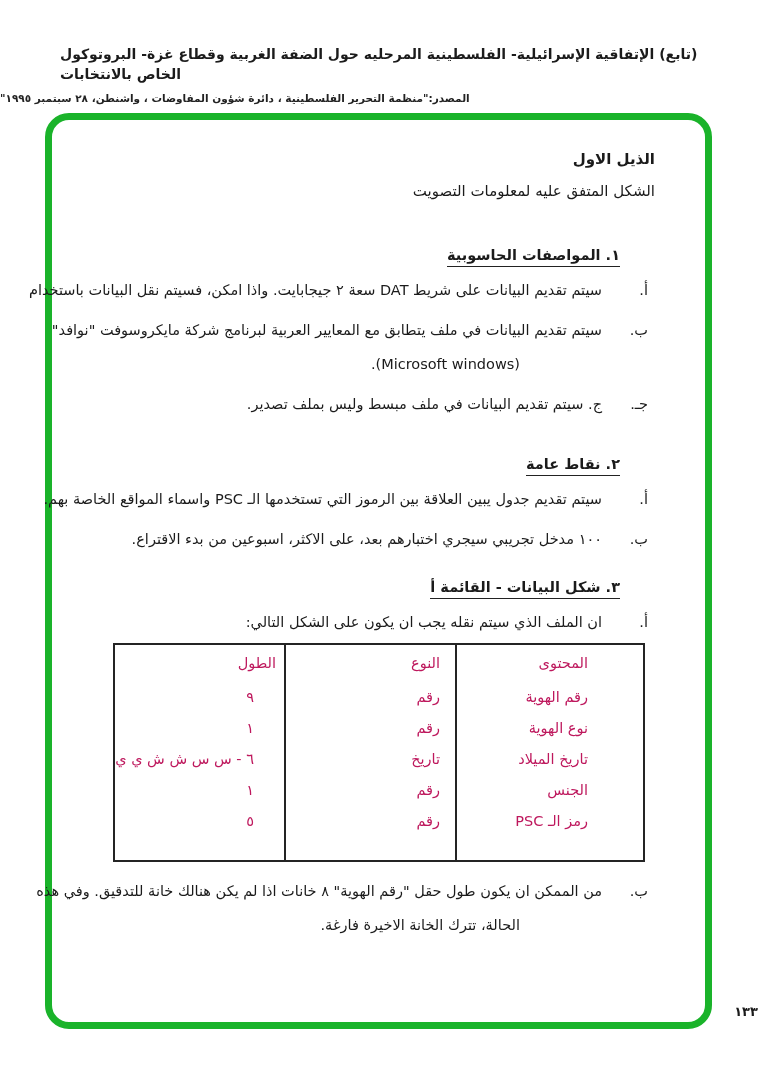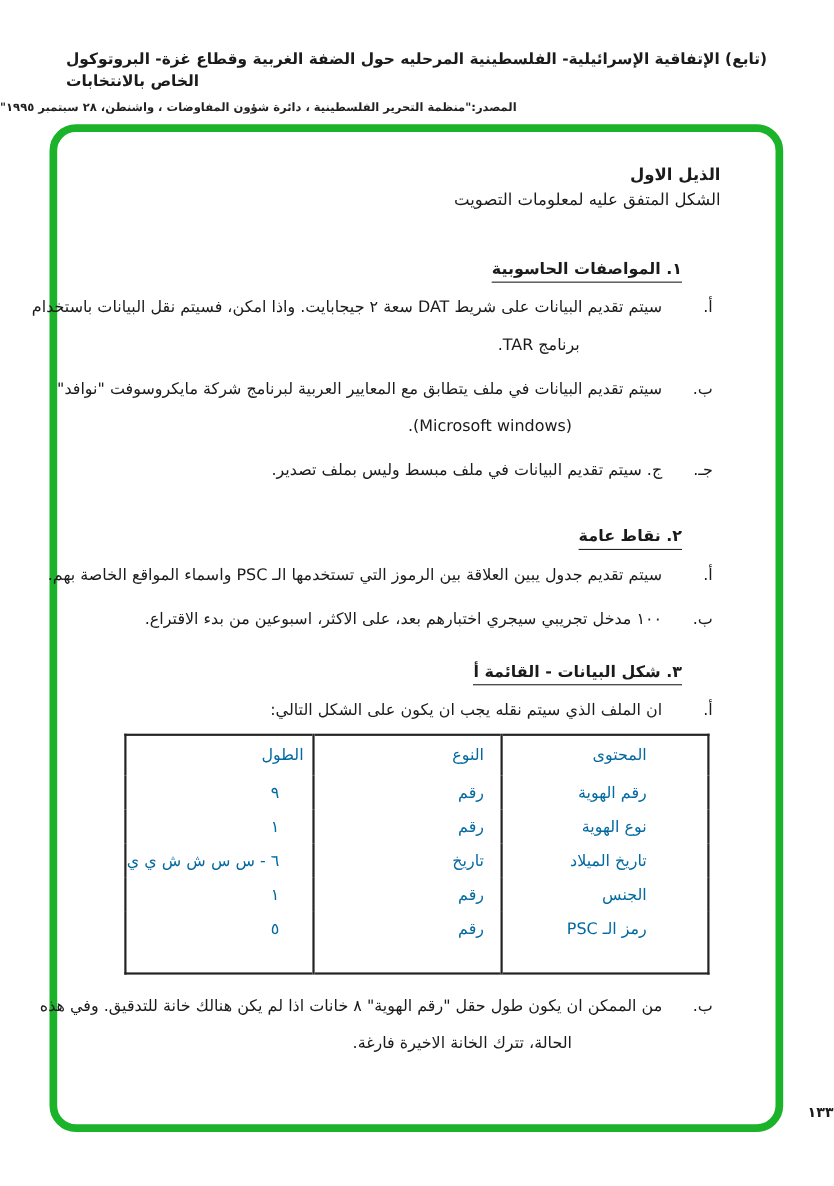--- a/index.html
+++ b/index.html
@@ -19,21 +19,21 @@
   .frame{
     position:absolute; left:45px; top:113px;
     width:667px; height:916px;
     border:7px solid #1ab32a;
     border-radius:24px;
     box-sizing:border-box;
     background:#ffffff;
   }
   .content{ direction:rtl; padding:28px 50px 0 26px; font-size:14.5px; }
   .doc-title{ font-size:15px; font-weight:bold; line-height:22px; }
-  .doc-subtitle{ font-size:15px; line-height:22px; margin-top:0; }
+  .doc-subtitle{ font-size:15px; line-height:22px; margin-top:10px; }
   .sec-heading{ margin-right:35px; line-height:22px; }
   .sec-heading span{
     display:inline-block; font-weight:bold; font-size:14.5px;
     border-bottom:1.5px solid #222; padding-bottom:0;
   }
   .h-s1{ margin-top:42px; }
   .h-s2{ margin-top:32px; }
   .h-s3{ margin-top:20px; }
   .item{ display:flex; margin-top:6px; line-height:34px; }
   .marker{ flex:none; width:46px; margin-right:7px; }
@@ -45,21 +45,21 @@
   
   .tbl-wrap{ margin:4px 10px 0 0; }
   table.tbl{
     border-collapse:collapse; table-layout:fixed;
     width:530px; border:2px solid #242424;
     direction:rtl;
   }
   .tbl col.c1{ width:188px; } .tbl col.c2{ width:171px; } .tbl col.c3{ width:171px; }
   .tbl th,.tbl td{
     font-weight:normal; font-size:14.5px; text-align:right;
-    padding:0 8px 0 0; vertical-align:middle; color:#0369a1;
+    padding:0 8px 0 0; vertical-align:middle; color:#be185d;
   }
   .tbl tr>*:nth-child(1), .tbl tr>*:nth-child(2){ border-left:2px solid #242424; }
   .tbl th{ height:36px; }
   .tbl td{ height:31px; }
   .tbl th:nth-child(1),.tbl td:nth-child(1){ padding-left:4px; padding-right:55px; }
   .tbl th:nth-child(2),.tbl td:nth-child(2){ padding-right:15px; }
   .tbl th:nth-child(3){ padding-right:8px; }
   .tbl td:nth-child(3){ padding-right:30px; }
   .tbl tr.spacer td{ height:24px; }
   .after-item{ margin-top:12px; }
@@ -86,21 +86,20 @@
       <div class="doc-title">الذيل الاول</div>
       <div class="doc-subtitle">الشكل المتفق عليه لمعلومات التصويت</div>
 
       <div class="sec-heading h-s1">
         <span>١.   المواصفات الحاسوبية</span>
       </div>
       <div class="item">
         <div class="marker">أ.</div>
         <div class="item-text">
           <div class="l">سيتم تقديم البيانات على شريط DAT سعة ٢ جيجابايت. واذا امكن، فسيتم نقل البيانات باستخدام</div>
-          <div class="l ind-a">برنامج TAR.</div>
         </div>
       </div>
       <div class="item">
         <div class="marker">ب.</div>
         <div class="item-text">
           <div class="l">سيتم تقديم البيانات في ملف يتطابق مع المعايير العربية لبرنامج شركة مايكروسوفت "نوافد"</div>
           <div class="l ind-b">(Microsoft windows).</div>
         </div>
       </div>
       <div class="item">

